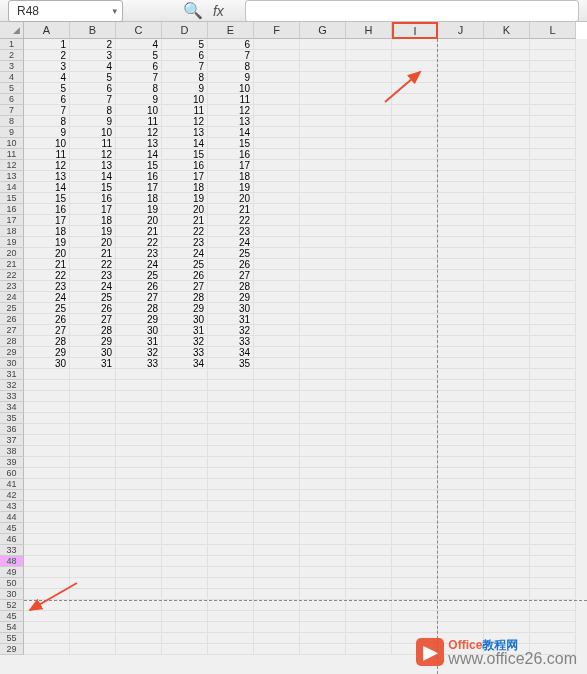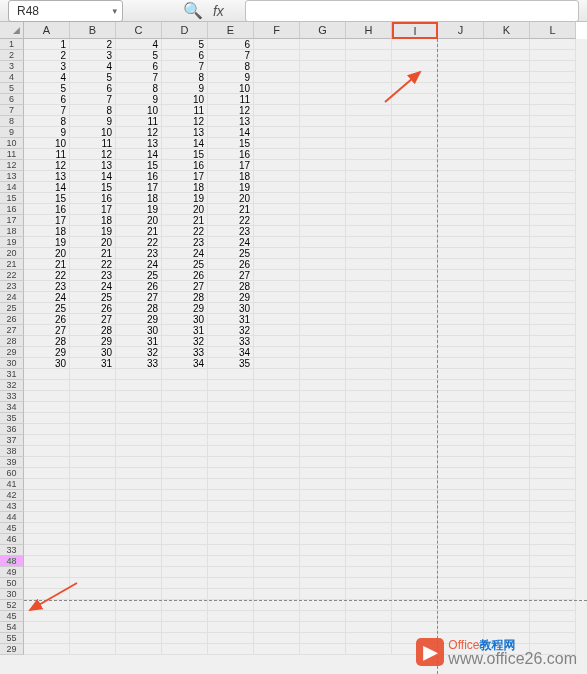--- a/index.html
+++ b/index.html
@@ -171,21 +171,21 @@
       justify-content: center;
       color: #fff;
       font-weight: bold;
       font-size: 18px;
       margin-right: 4px;
     }
     .wm-text {
       font-size: 12px;
       line-height: 13px;
     }
-    .wm-text .l1 { color: #0066cc; font-weight: normal; }
+    .wm-text .l1 { color: #0066cc; font-weight: bold; }
     .wm-text .l1 span { color: #e94f2e; }
     .wm-text .l2 { color: #777; font-size: 16px; }
   </style>
 </head>
 <body>
 
 <div class="toolbar">
   <div class="name-box">
     <span class="name-box-text">R48</span>
     <span class="name-box-dd">▾</span>

